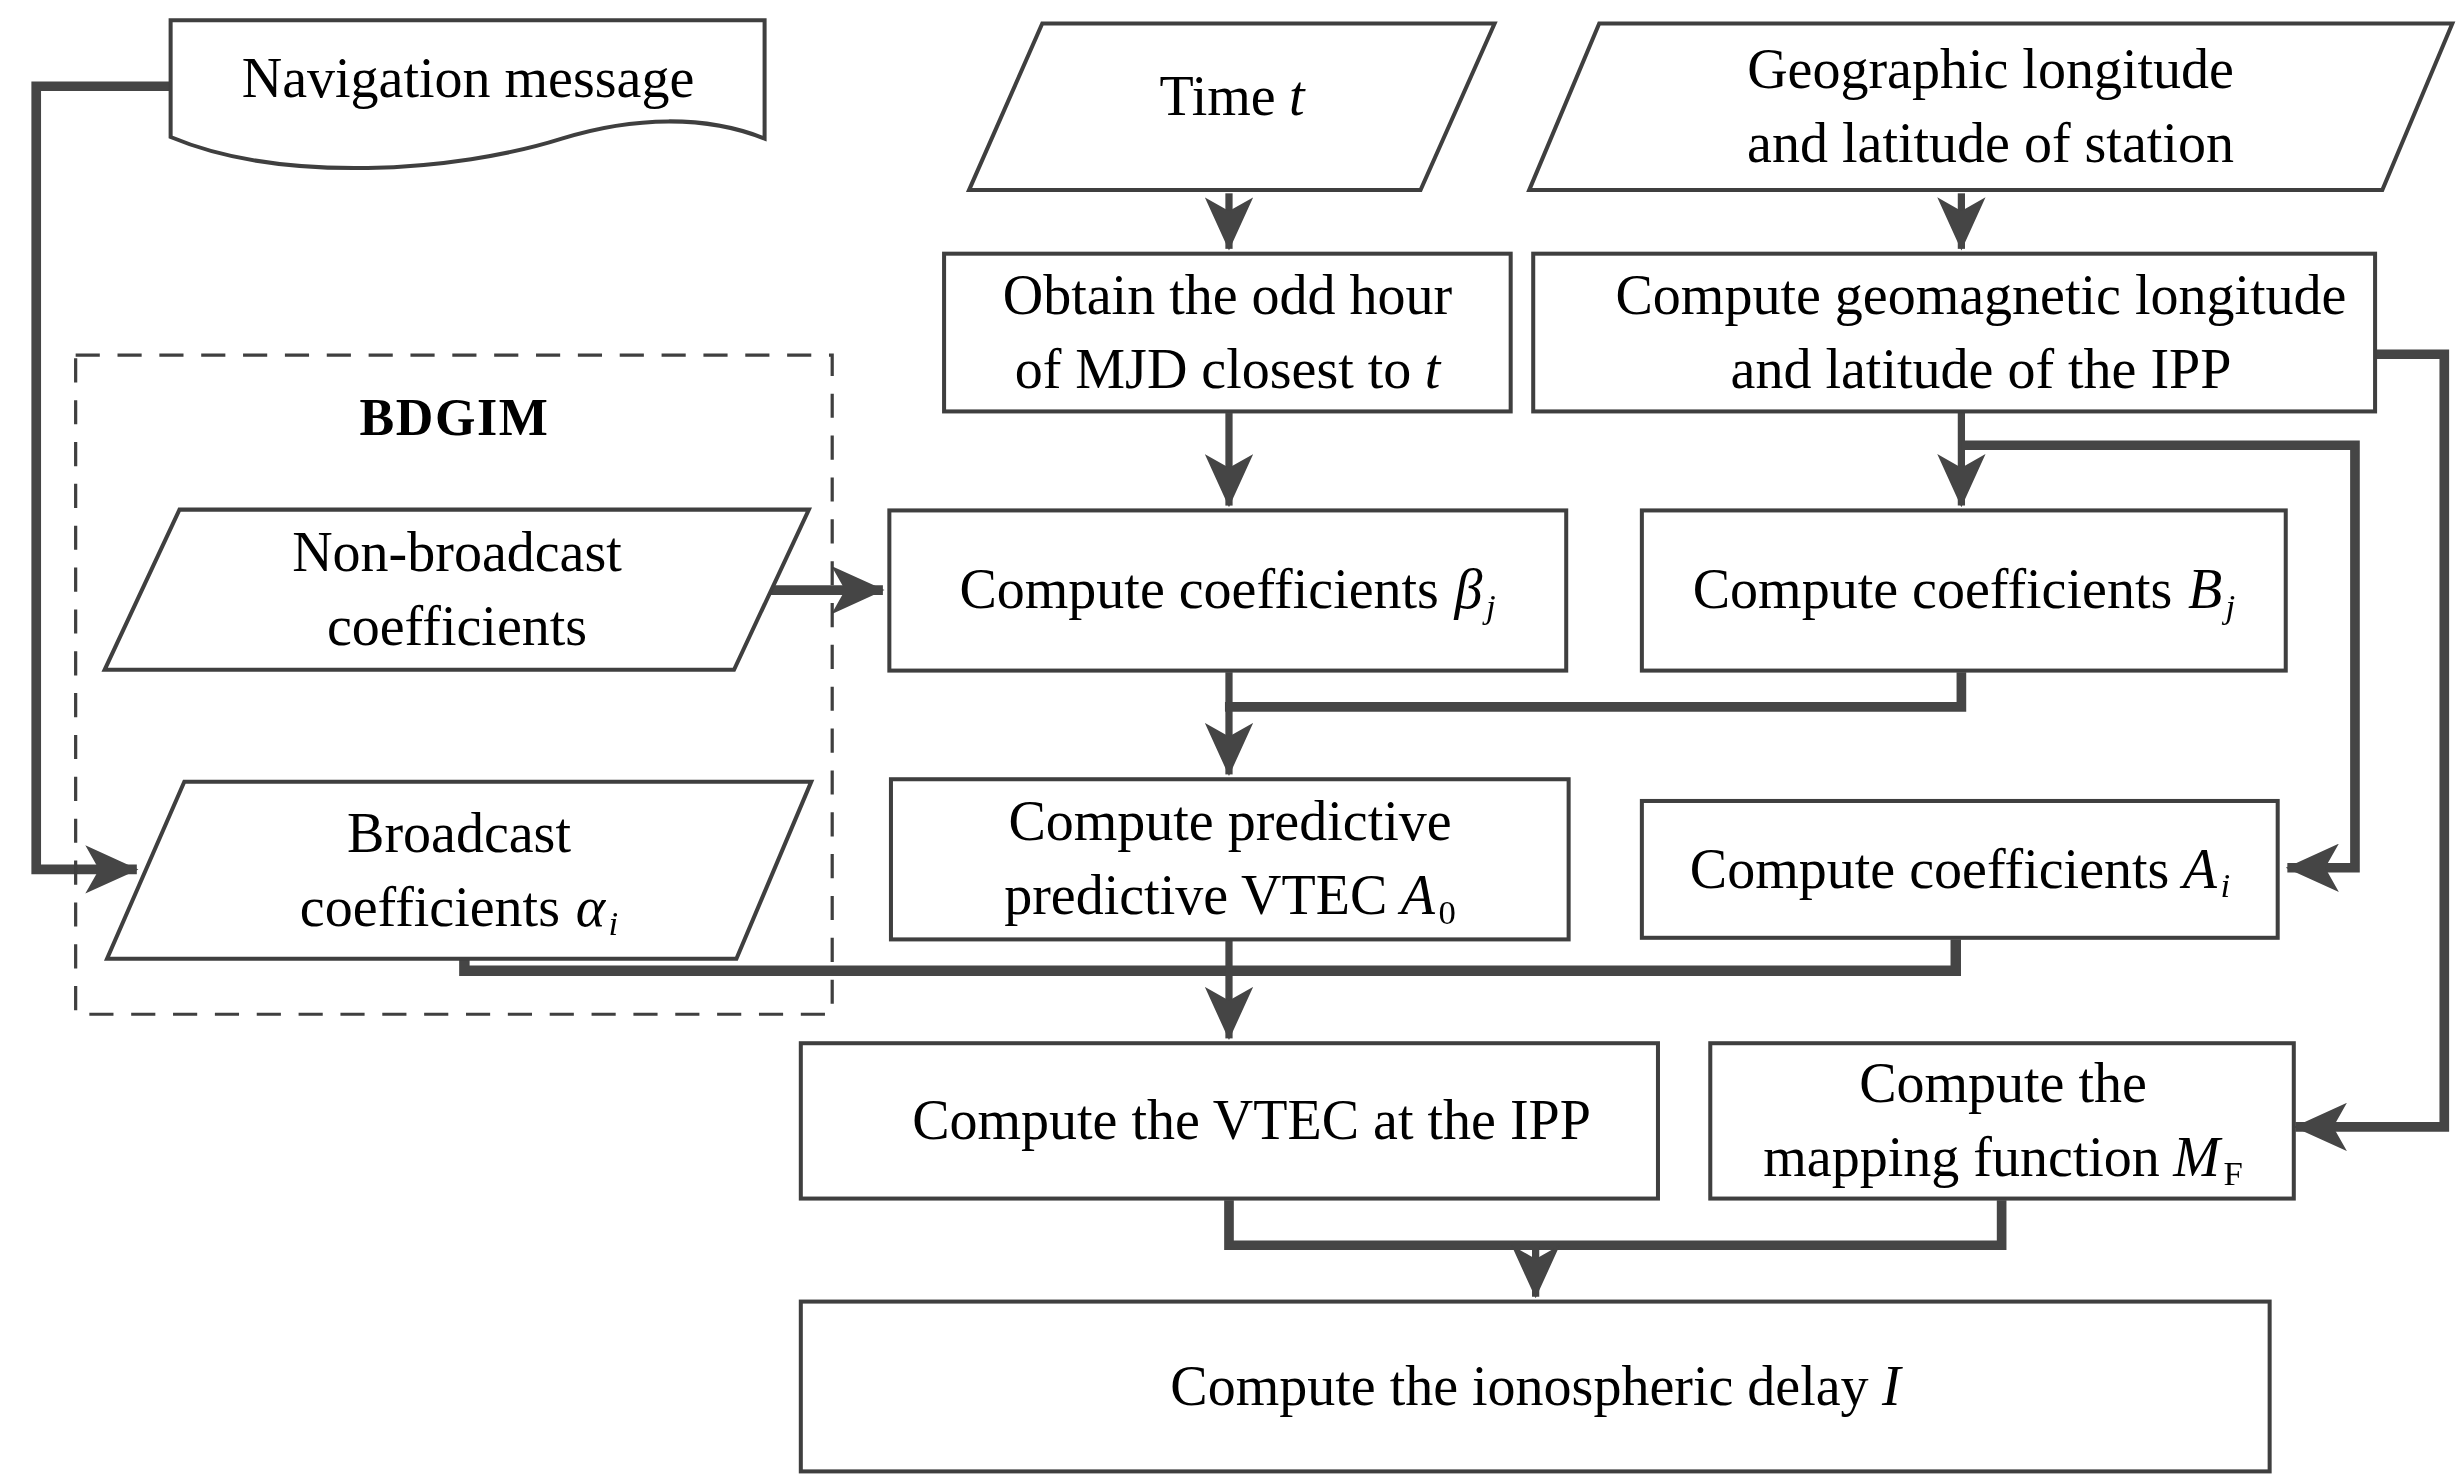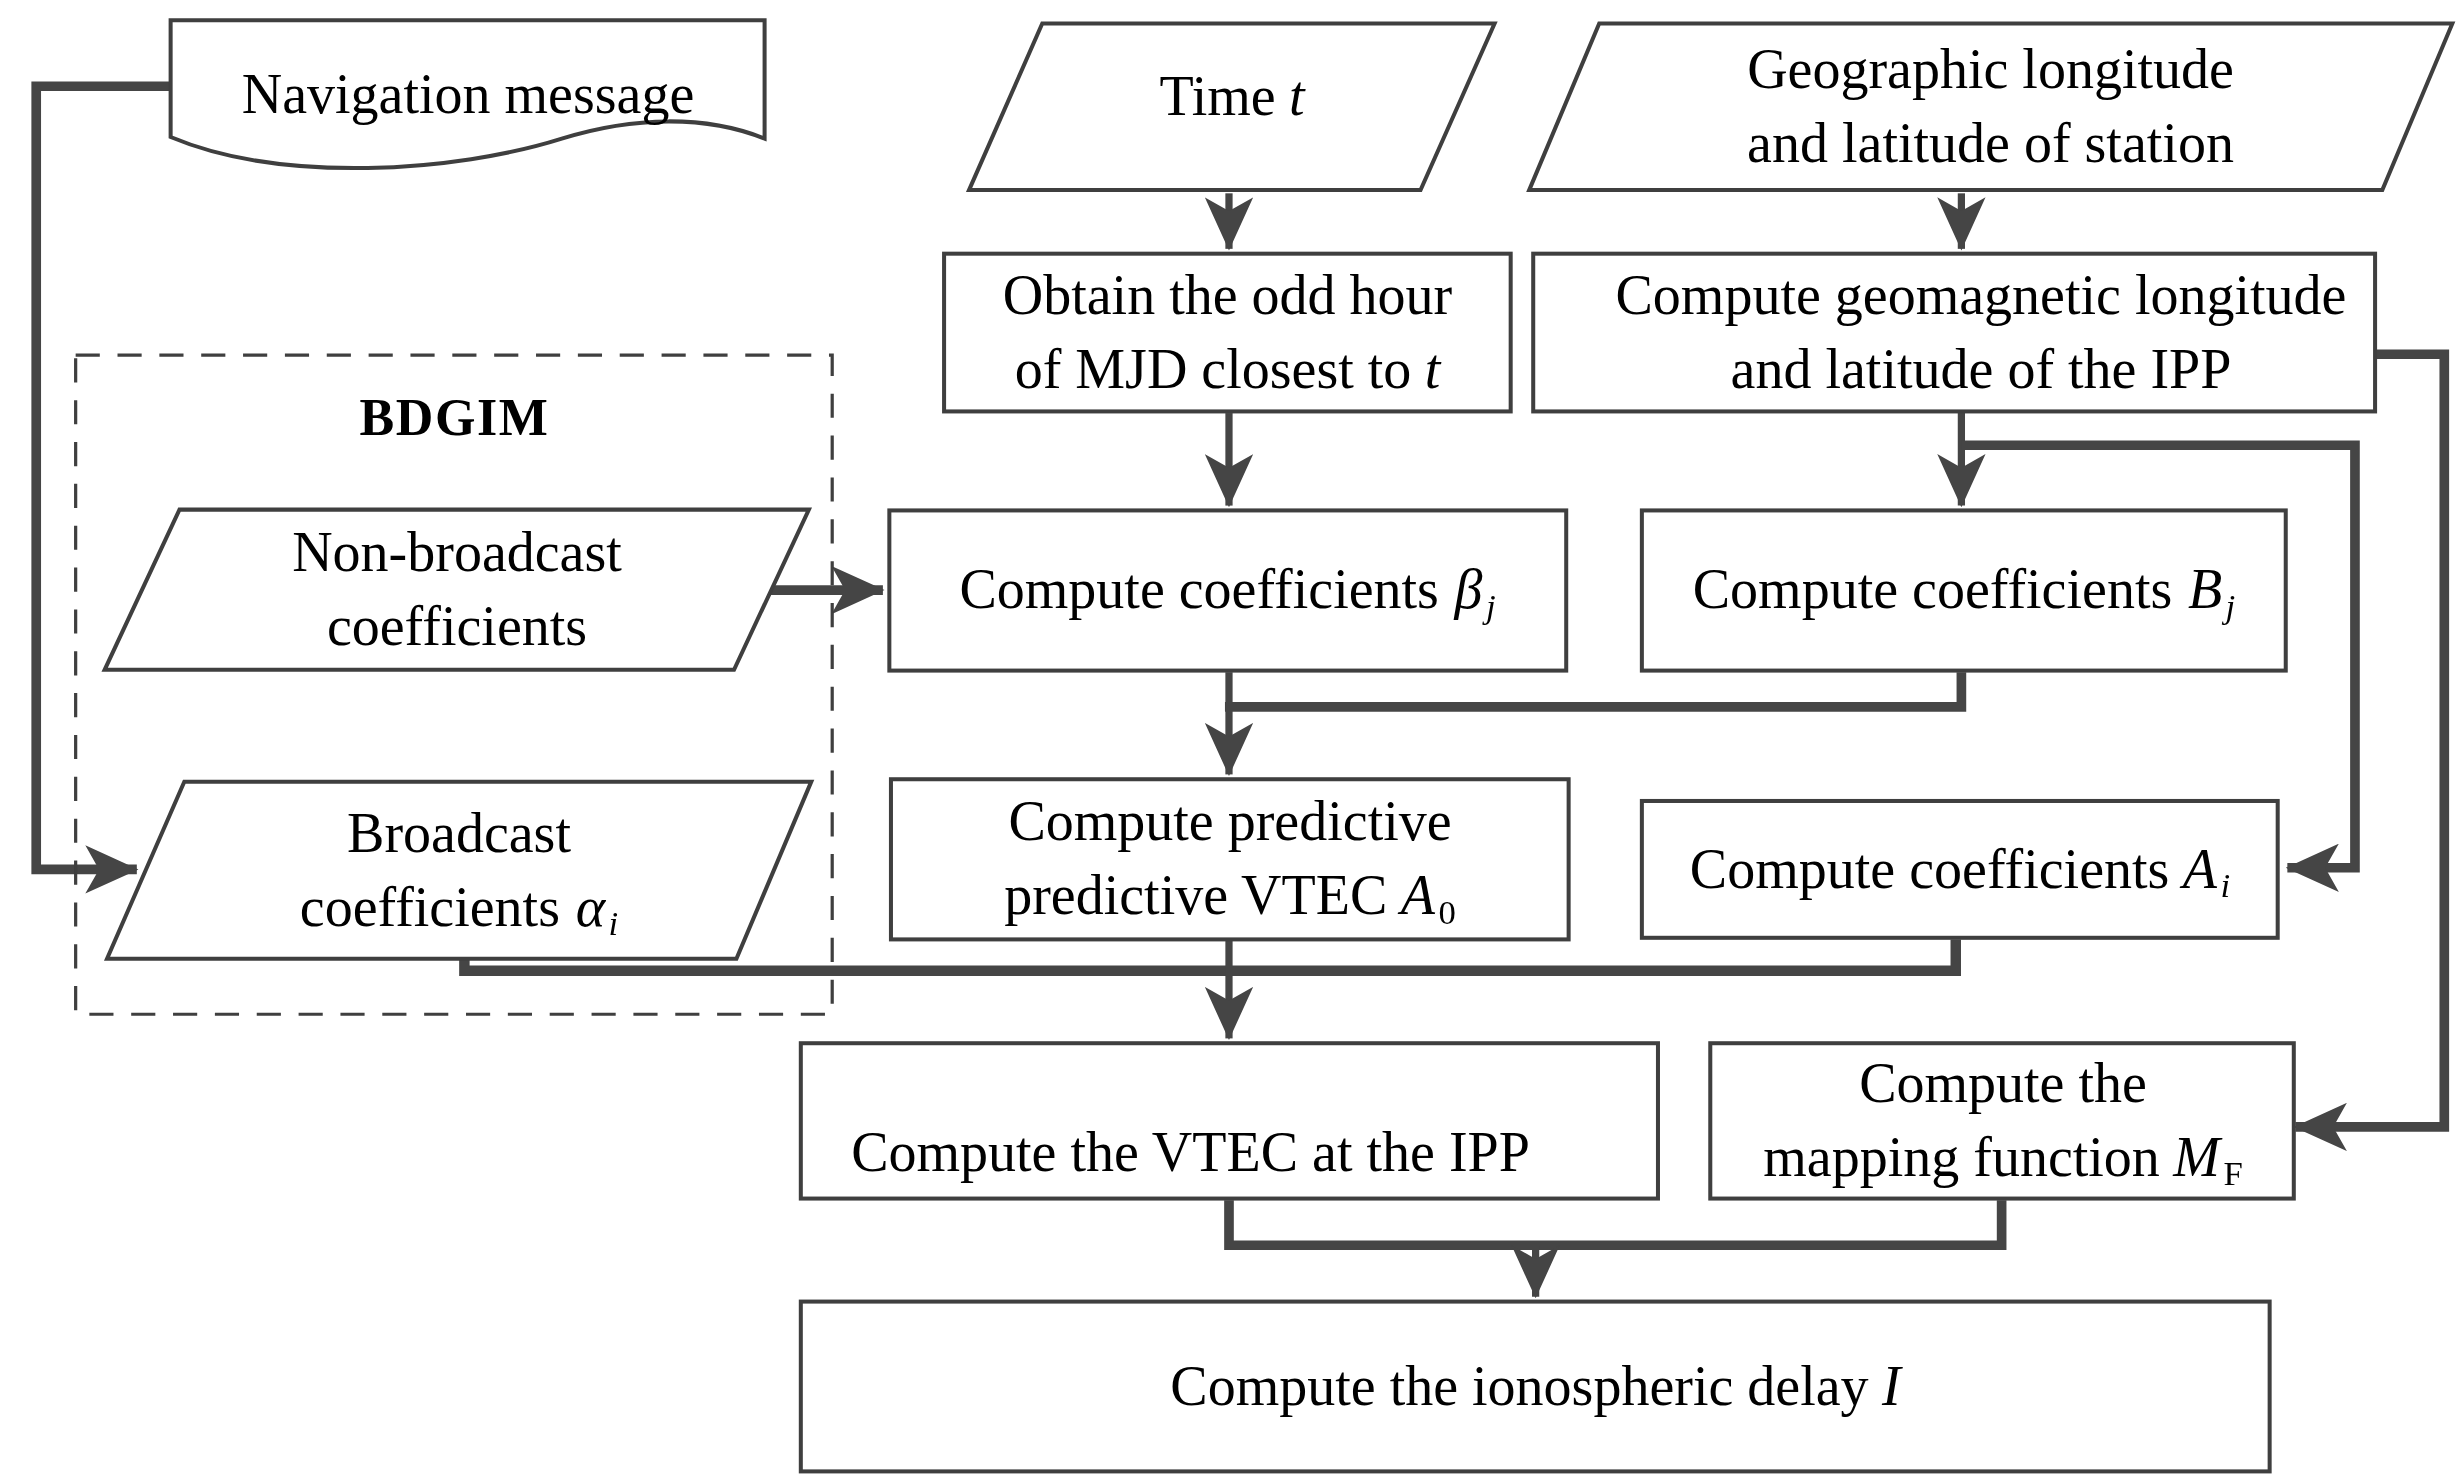--- a/index.html
+++ b/index.html
@@ -73,21 +73,21 @@
       <rect stroke-width="5" x="1105" y="634" width="841" height="199"></rect>
       <rect stroke-width="5" x="2040" y="634" width="800" height="199"></rect>
       <rect stroke-width="5" x="1107" y="968" width="842" height="199"></rect>
       <rect stroke-width="5" x="2040" y="995" width="790" height="170"></rect>
       <rect stroke-width="5" x="995" y="1296" width="1065" height="193"></rect>
       <rect stroke-width="5" x="2125" y="1296" width="725" height="193"></rect>
       <rect stroke-width="5" x="995" y="1617" width="1825" height="211"></rect>
     </g>
   </svg>
 
-  <div class="lbl" style="left:171px; top:38px; width:594px; height:113px;">
+  <div class="lbl" style="left:171px; top:22px; width:594px; height:113px;">
     <span class="row">Navigation message</span>
   </div>
 
   <div class="lbl" style="left:969px; top:13px; width:526px; height:167px;text-align:right;">
     <span class="row"><span>Time</span><span class="var">t</span></span>
   </div>
 
   <div class="lbl" style="left:1529px; top:23px; width:923px; height:167px;">
     <span class="row">Geographic longitude</span>
     <span class="row">and latitude of station</span>
@@ -127,21 +127,21 @@
 
   <div class="lbl" style="left:891px; top:779px; width:678px; height:160px;">
     <span class="row">Compute predictive</span>
     <span class="row"><span>predictive VTEC</span><span class="sym-tight">A</span><sub class="sb">0</sub></span>
   </div>
 
   <div class="lbl" style="left:1642px; top:801px; width:636px; height:137px;">
     <span class="row"><span>Compute coefficients</span><span class="sym-tight">A</span><sub class="sb it">i</sub></span>
   </div>
 
-  <div class="lbl" style="left:762px; top:1043px; width:857px; height:155px;margin-top:32px;">
+  <div class="lbl" style="left:823px; top:1043px; width:857px; height:155px;">
     <span class="row">Compute the VTEC at the IPP</span>
   </div>
 
   <div class="lbl" style="left:1711px; top:1043px; width:584px; height:155px;align-items:center;">
     <span class="row">Compute the</span>
     <span class="row"><span>mapping function</span><span class="sym-tight">M</span><sub class="sb">F</sub></span>
   </div>
 
   <div class="lbl" style="left:801px; top:1302px; width:1469px; height:170px;">
     <span class="row"><span>Compute the ionospheric delay</span><span class="var">I</span></span>

